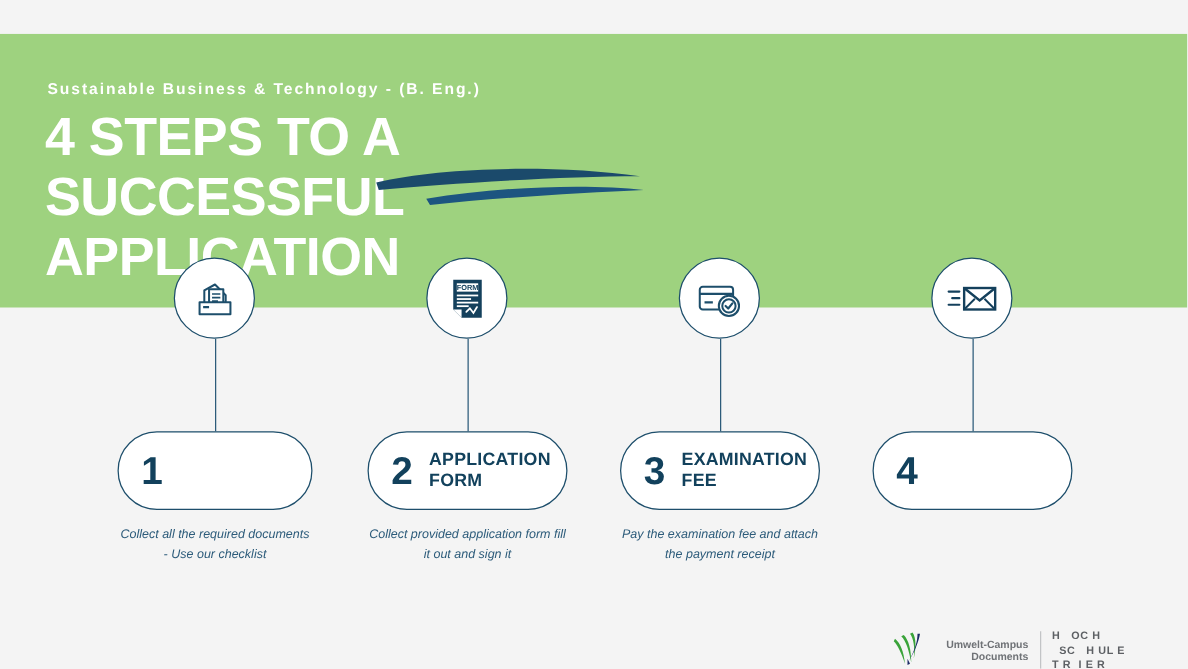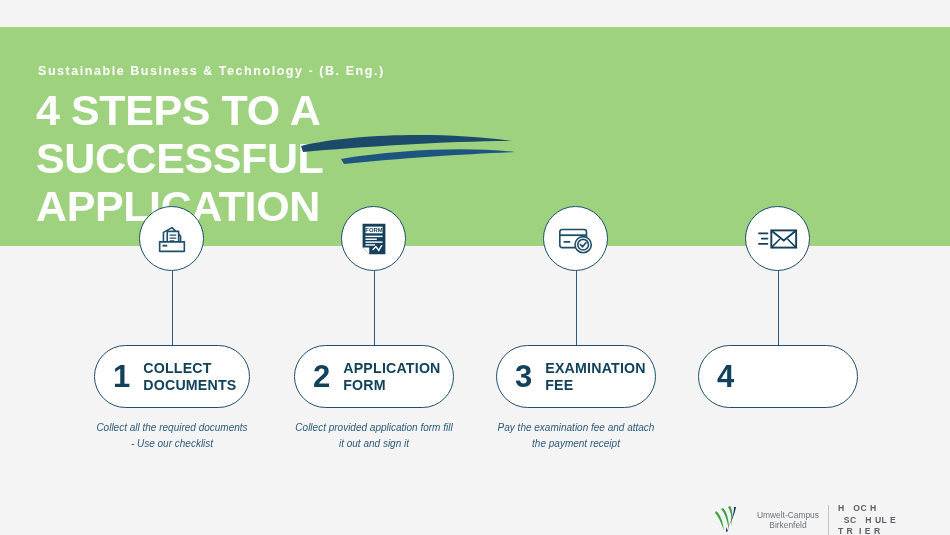--- a/index.html
+++ b/index.html
@@ -128,22 +128,23 @@
     align-items: center;
     gap: 9px;
   }
 
   .logo-mark { width: 34px; height: 30px; flex: none; }
 
   .logo-name {
     font-size: 8.4px;
     line-height: 10.5px;
     color: #6f7276;
-    text-align: center;
+    text-align: right;
     white-space: nowrap;
+    font-weight: bold;
   }
 
   .logo-divider {
     width: 1px;
     height: 30px;
     background: #c2c4c6;
   }
 
   .ht-grid {
     font-size: 8.6px;
@@ -178,21 +179,20 @@
         <path d="M17.5 16 H24.5 M17.5 19 H24.5 M17.5 22 H22.5" stroke-width="1.4"></path>
         <path d="M7 23 H33 V33 H7 Z" fill="#ffffff"></path>
         <path d="M10 27 H15" stroke-width="2"></path>
       </g>
     </svg>
   </div>
   <div class="connector" style="left:171.5px; top:244px; height:74px;"></div>
   <div class="step-col" style="left:94px; width:156px;">
     <div class="pill">
       <span class="step-num">1</span>
-      <span class="step-title">Collect Documents</span>
     </div>
     <div class="step-desc">Collect all the required documents - Use our checklist</div>
   </div>
 
   <div class="icon-circle" style="left:341px; top:179px;">
     <svg width="34" height="38" viewBox="0 0 34 40">
       <path d="M5 4 H29 V36 H12 L5 29 Z" fill="#14405c"></path>
       <path d="M5 29 H12 V36 Z" fill="#ffffff"></path>
       <rect x="8" y="7" width="18" height="7" fill="#ffffff"></rect>
       <text x="17" y="12.9" font-family="Liberation Sans, sans-serif" font-size="6.2" font-weight="700" fill="#14405c" text-anchor="middle">FORM</text>
@@ -255,21 +255,21 @@
   <div class="logo-wrap">
     <svg class="logo-mark" viewBox="0 0 34 30">
       <path d="M2 6 C6 9 9 16 10 26 C7 17 4 11 1 8 Z" fill="#3aa33a"></path>
       <path d="M9 3 C13 7 15 15 15 25 C13 15 11 8 7 4 Z" fill="#3aa33a"></path>
       <path d="M16 1 C19 5 19 13 17 22 C18 13 17 6 14 2 Z" fill="#3aa33a"></path>
       <path d="M22 2 C21 8 18 16 13 24 C18 15 20 8 20 2 Z" fill="#1b2a66"></path>
       <path d="M12 22 L14 26 L12 27 Z" fill="#1b2a66"></path>
     </svg>
     <div>
       <div class="logo-name">Umwelt-Campus</div>
-      <div class="logo-name">Birkenfeld</div>
+      <div class="logo-name">Documents</div>
     </div>
     <div class="logo-divider"></div>
     <div>
       <div class="ht-grid">H   OC H</div>
       <div class="ht-grid">  SC   H UL E</div>
       <div class="ht-grid">T R  I E R</div>
     </div>
   </div>
 
 </div>

